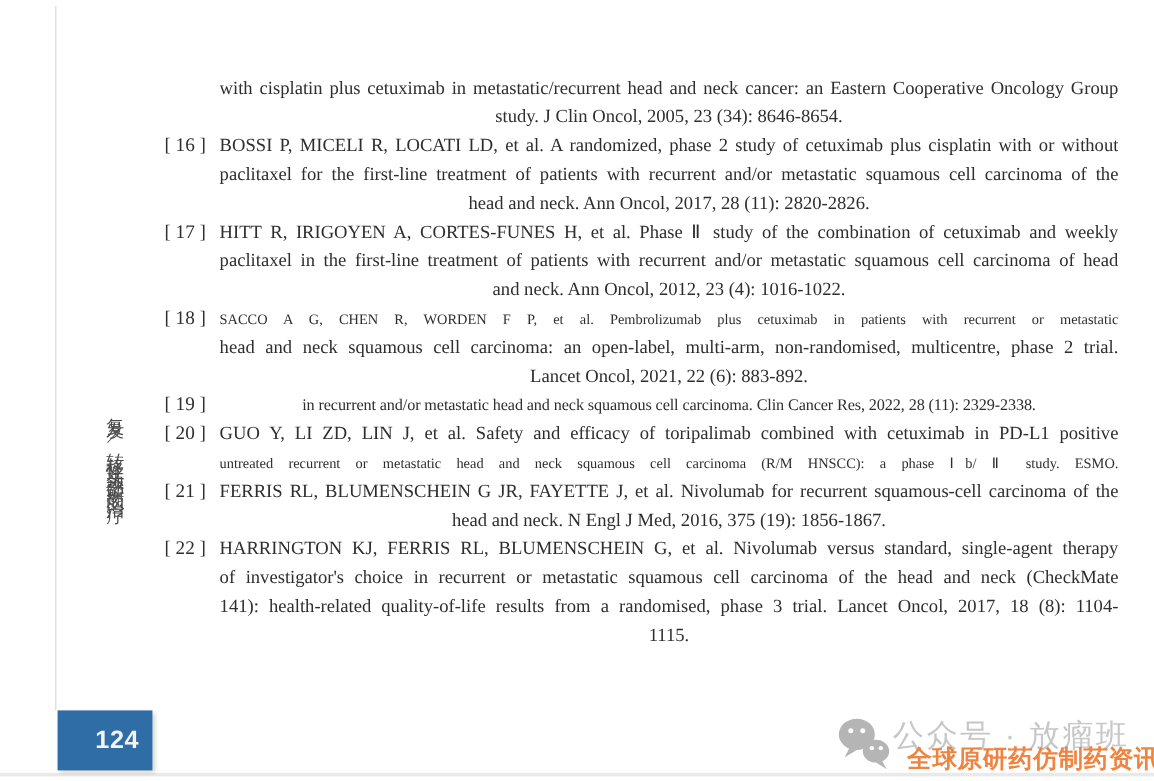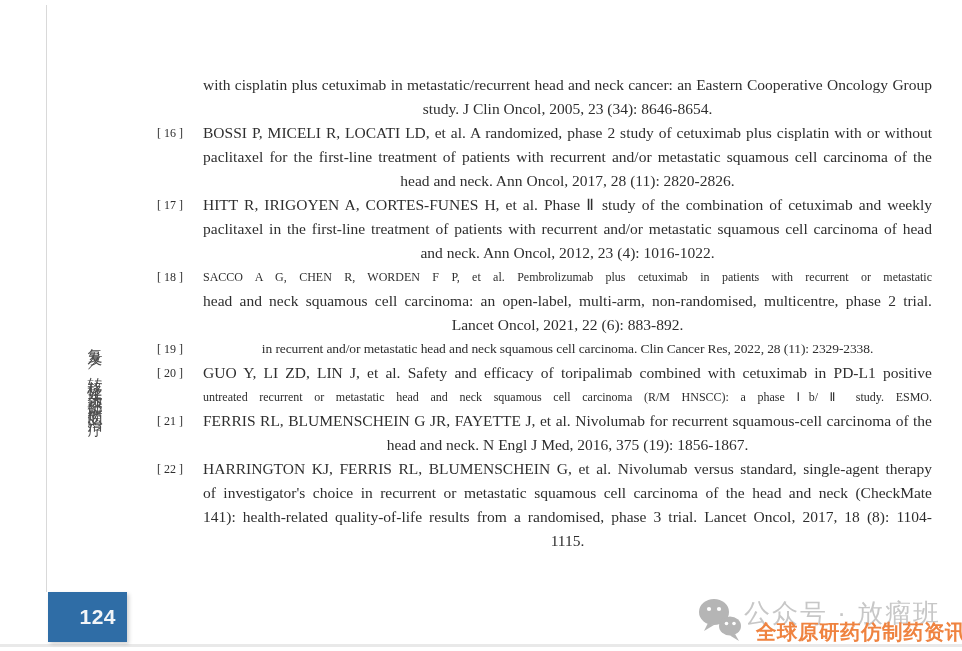--- a/index.html
+++ b/index.html
@@ -35,26 +35,26 @@
     background:var(--badge-blue);
     box-shadow:2px 2px 4px rgba(0,0,0,0.18);
     display:flex;align-items:center;justify-content:flex-end;
     box-sizing:border-box;padding-right:11px;
   }
   .page-badge .num{
     font-family:"Liberation Sans", sans-serif;
     font-size:21px;font-weight:bold;color:#f2f5f8;letter-spacing:0.5px;
   }
   .refs{
-    position:absolute;left:137px;top:73px;width:795px;
+    position:absolute;left:137px;top:62px;width:795px;
   }
   .ref{display:flex;}
   .ref .marker{
-    flex:none;width:46px;font-size:12px;line-height:24px;
-    white-space:pre;color:var(--ink);margin-left:20px;
+    flex:none;width:46px;font-size:16px;line-height:24px;
+    white-space:pre;color:var(--ink);
   }
   .ref .lines{width:749px;}
   .line{
     line-height:24px;height:24px;overflow:hidden;
     text-align:center;color:var(--ink);
   }
   .line.j{text-align:justify;text-align-last:justify;}
   .sz-n{font-size:15.5px;}
   .sz-s{font-size:12px;}
   .sz-c{font-size:13.5px;letter-spacing:-0.1px;}

